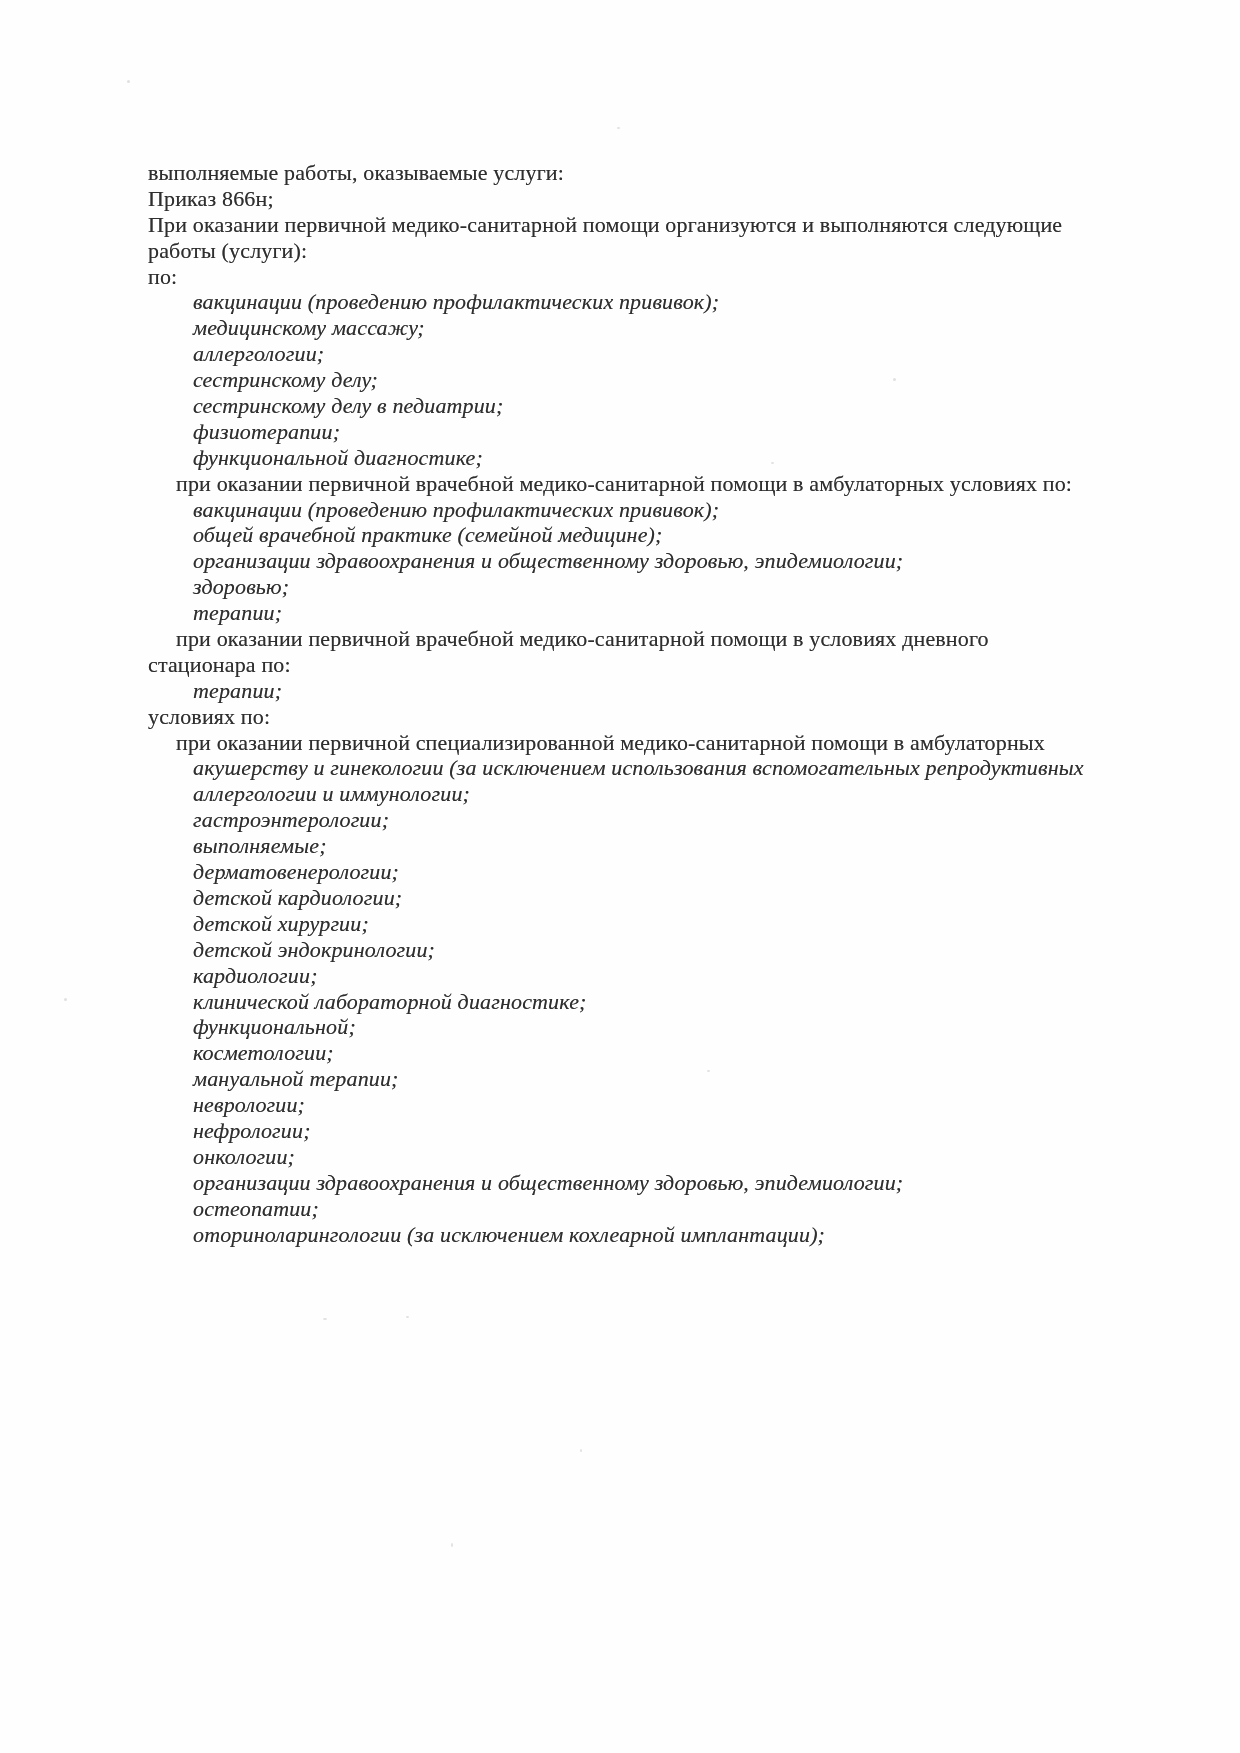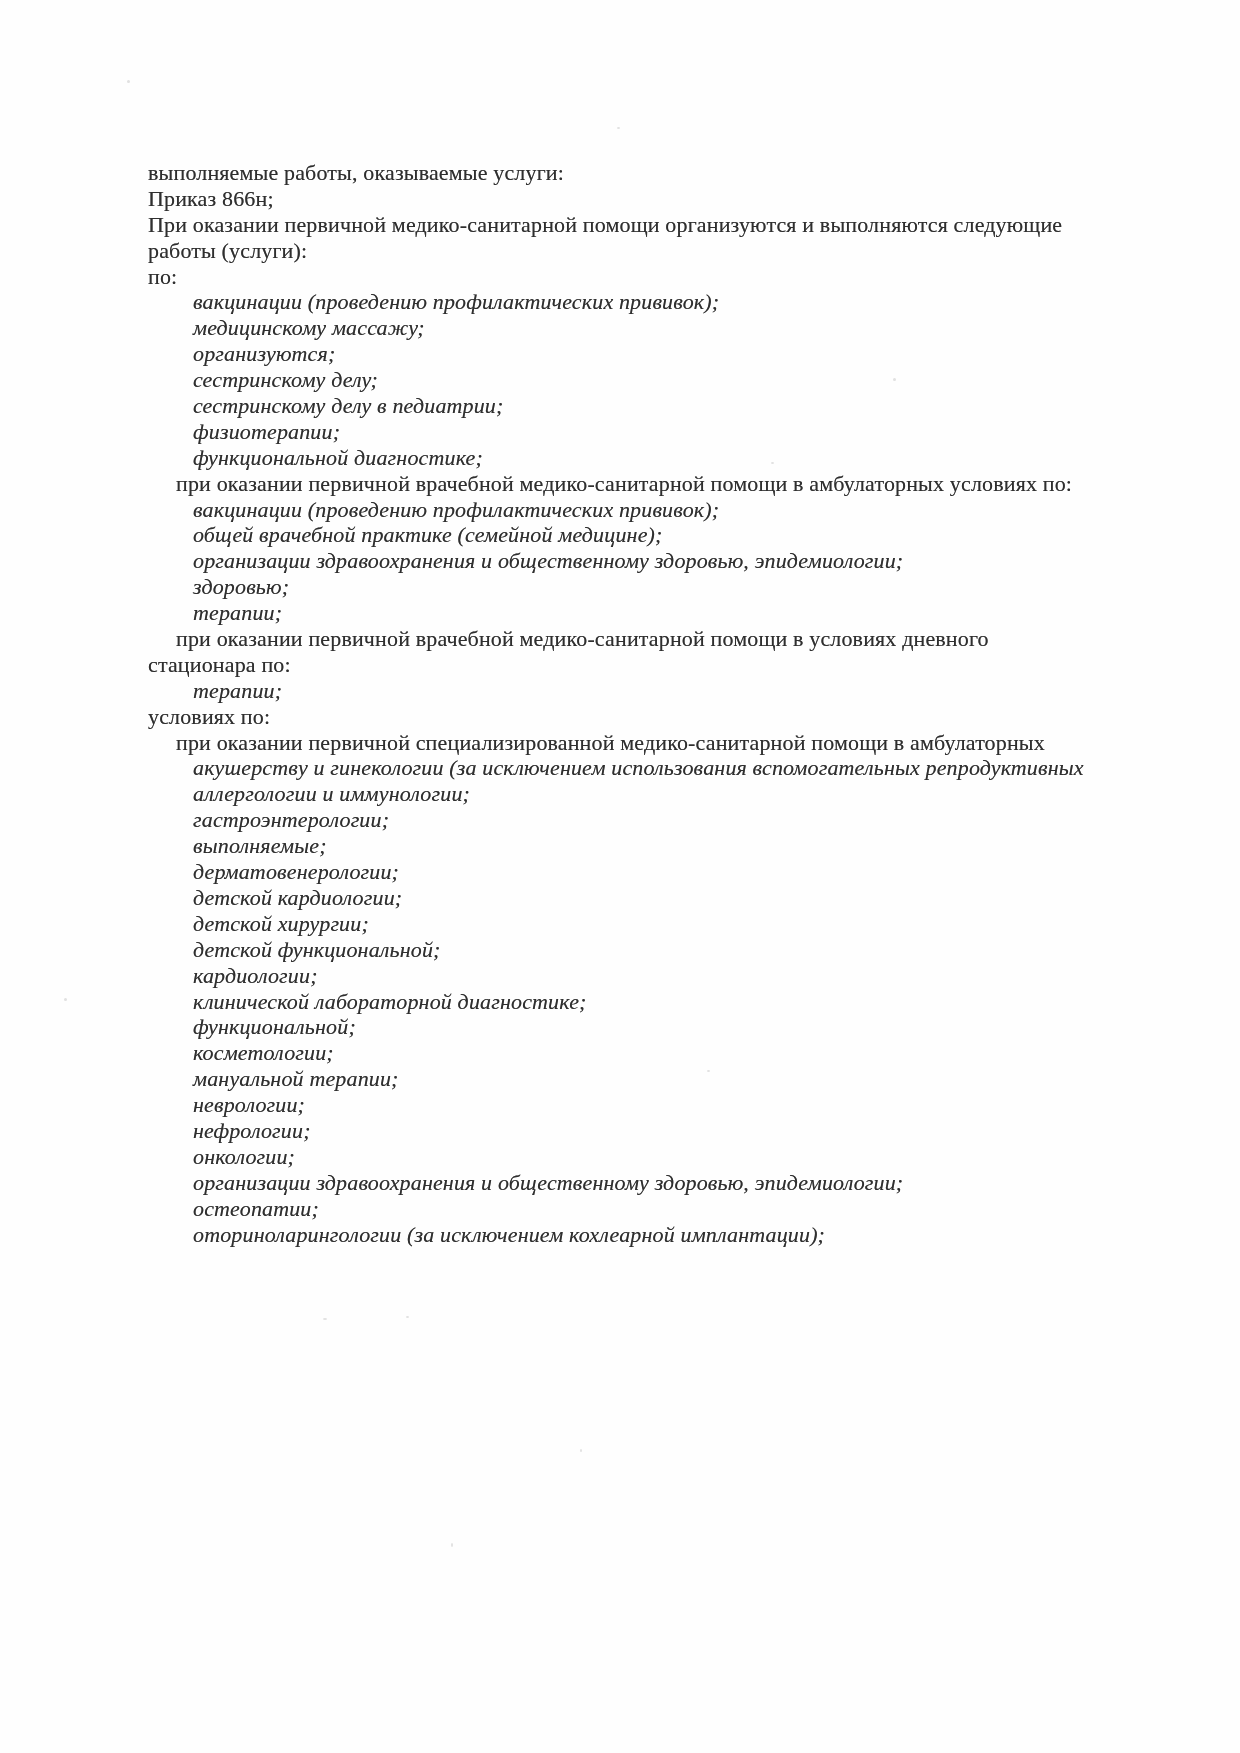--- a/index.html
+++ b/index.html
@@ -50,21 +50,21 @@
 
 <div class="page">
   <div class="text-block" id="text-block">
       <div class="line indent-0">выполняемые работы, оказываемые услуги:</div>
       <div class="line indent-0">Приказ 866н;</div>
       <div class="line indent-0">При оказании первичной медико-санитарной помощи организуются и выполняются следующие</div>
       <div class="line indent-0">работы (услуги):</div>
       <div class="line indent-0">по:</div>
       <div class="line indent-2">вакцинации (проведению профилактических прививок);</div>
       <div class="line indent-2">медицинскому массажу;</div>
-      <div class="line indent-2">организуются;</div>
+      <div class="line indent-2">аллергологии;</div>
       <div class="line indent-2">сестринскому делу;</div>
       <div class="line indent-2">сестринскому делу в педиатрии;</div>
       <div class="line indent-2">физиотерапии;</div>
       <div class="line indent-2">функциональной диагностике;</div>
       <div class="line indent-1">при оказании первичной врачебной медико-санитарной помощи в амбулаторных условиях по:</div>
       <div class="line indent-2">вакцинации (проведению профилактических прививок);</div>
       <div class="line indent-2">общей врачебной практике (семейной медицине);</div>
       <div class="line indent-2">организации здравоохранения и общественному здоровью, эпидемиологии;</div>
       <div class="line indent-2">здоровью;</div>
       <div class="line indent-2">терапии;</div>
@@ -73,21 +73,21 @@
       <div class="line indent-2">терапии;</div>
       <div class="line indent-0">условиях по:</div>
       <div class="line indent-1">при оказании первичной специализированной медико-санитарной помощи в амбулаторных</div>
       <div class="line indent-2">акушерству и гинекологии (за исключением использования вспомогательных репродуктивных</div>
       <div class="line indent-2">аллергологии и иммунологии;</div>
       <div class="line indent-2">гастроэнтерологии;</div>
       <div class="line indent-2">выполняемые;</div>
       <div class="line indent-2">дерматовенерологии;</div>
       <div class="line indent-2">детской кардиологии;</div>
       <div class="line indent-2">детской хирургии;</div>
-      <div class="line indent-2">детской функциональной;</div>
+      <div class="line indent-2">детской эндокринологии;</div>
       <div class="line indent-2">кардиологии;</div>
       <div class="line indent-2">клинической лабораторной диагностике;</div>
       <div class="line indent-2">функциональной;</div>
       <div class="line indent-2">косметологии;</div>
       <div class="line indent-2">мануальной терапии;</div>
       <div class="line indent-2">неврологии;</div>
       <div class="line indent-2">нефрологии;</div>
       <div class="line indent-2">онкологии;</div>
       <div class="line indent-2">организации здравоохранения и общественному здоровью, эпидемиологии;</div>
       <div class="line indent-2">остеопатии;</div>

